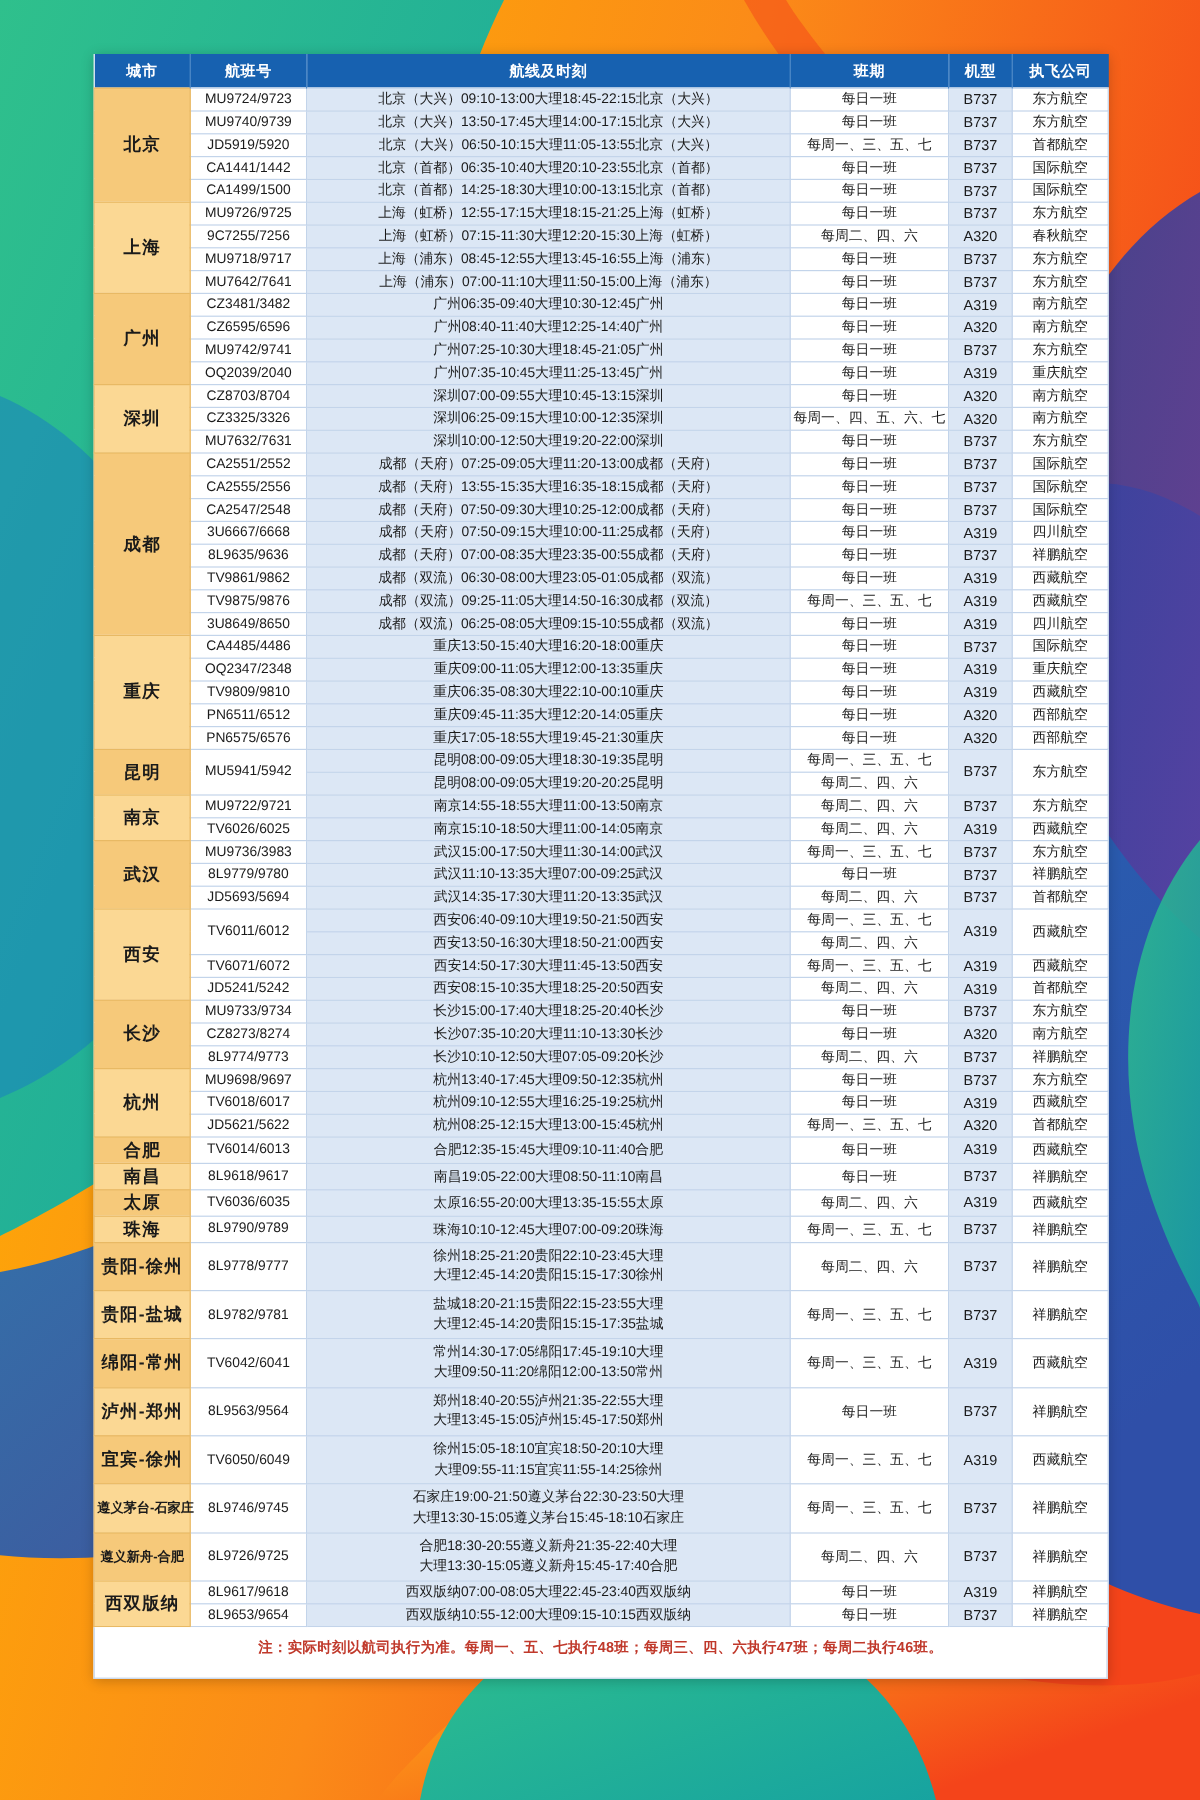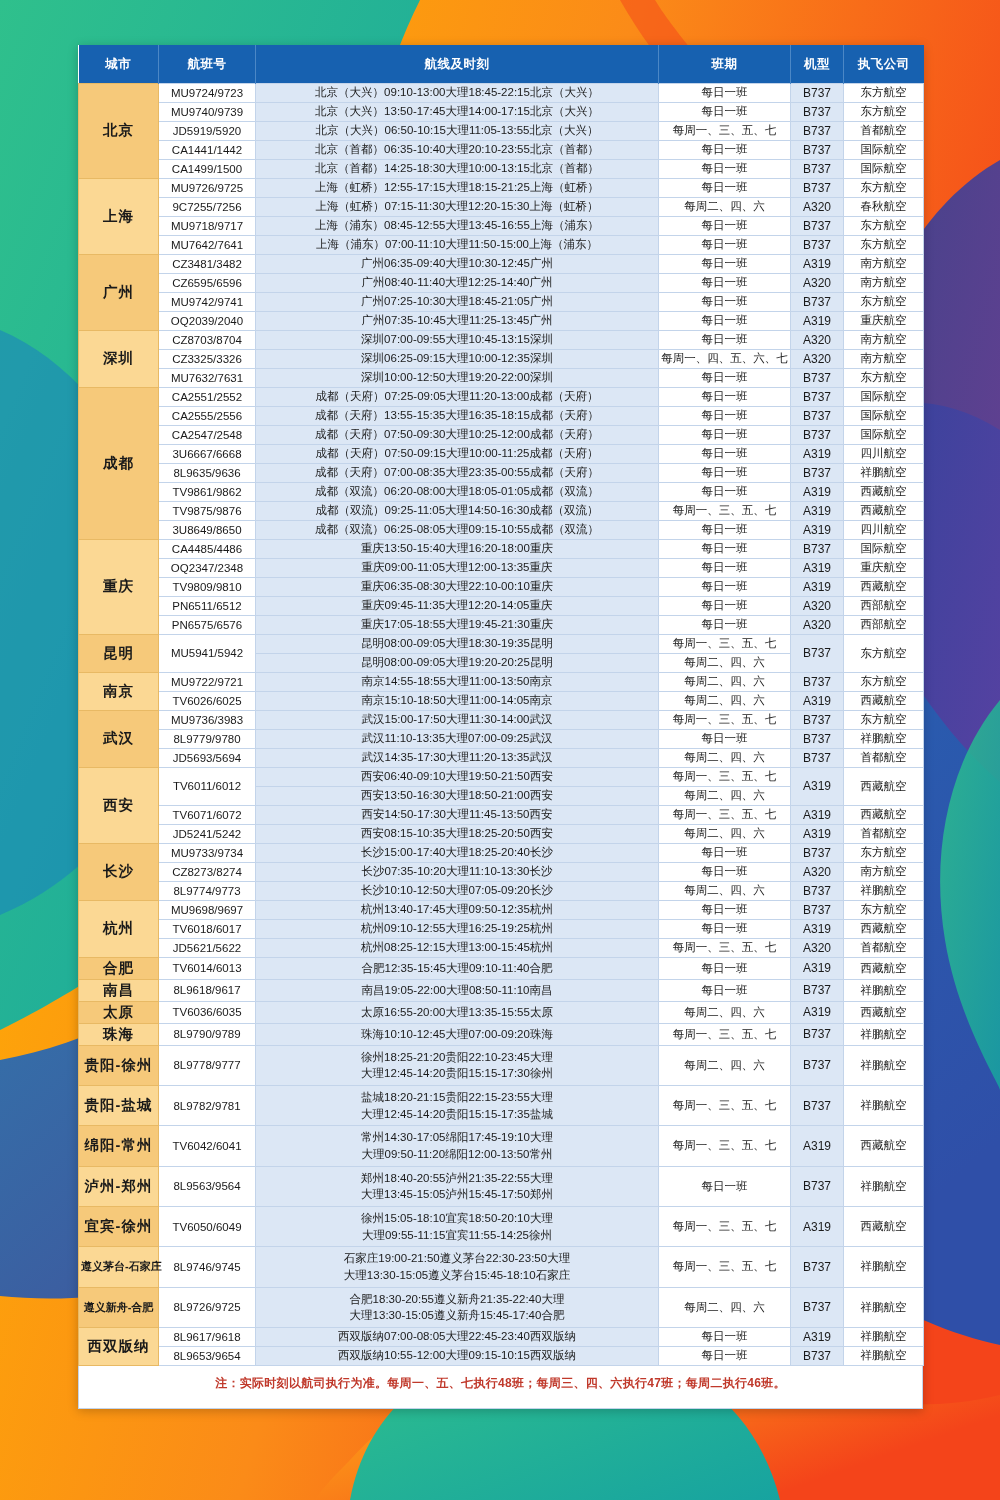--- a/index.html
+++ b/index.html
@@ -27,21 +27,21 @@
   col.c-route { width: 403px; }
   col.c-freq  { width: 132px; }
   col.c-ac    { width: 53px; }
   col.c-air   { width: 80px; }
 
   thead th {
     background: #1761b0;
     color: #fff;
     font-weight: bold;
     font-size: 12.5px;
-    height: 38px;
+    height: 28px;
     line-height: 22px;
     text-align: center;
     border-right: 1px solid #4b87c6;
     letter-spacing: .5px;
   }
   thead th:last-child { border-right: none; }
 
   td {
     border: 1px solid #c3d4ea;
     text-align: center;
@@ -284,21 +284,21 @@
         </tr>
         <tr>
           <td class="fn">8L9635/9636</td>
           <td class="route">成都（天府）07:00-08:35大理23:35-00:55成都（天府）</td>
           <td class="freq">每日一班</td>
           <td class="ac">B737</td>
           <td class="air">祥鹏航空</td>
         </tr>
         <tr>
           <td class="fn">TV9861/9862</td>
-          <td class="route">成都（双流）06:20-08:00大理18:05-01:05成都（双流）</td>
+          <td class="route">成都（双流）06:30-08:00大理23:05-01:05成都（双流）</td>
           <td class="freq">每日一班</td>
           <td class="ac">A319</td>
           <td class="air">西藏航空</td>
         </tr>
         <tr>
           <td class="fn">TV9875/9876</td>
           <td class="route">成都（双流）09:25-11:05大理14:50-16:30成都（双流）</td>
           <td class="freq">每周一、三、五、七</td>
           <td class="ac">A319</td>
           <td class="air">西藏航空</td>

